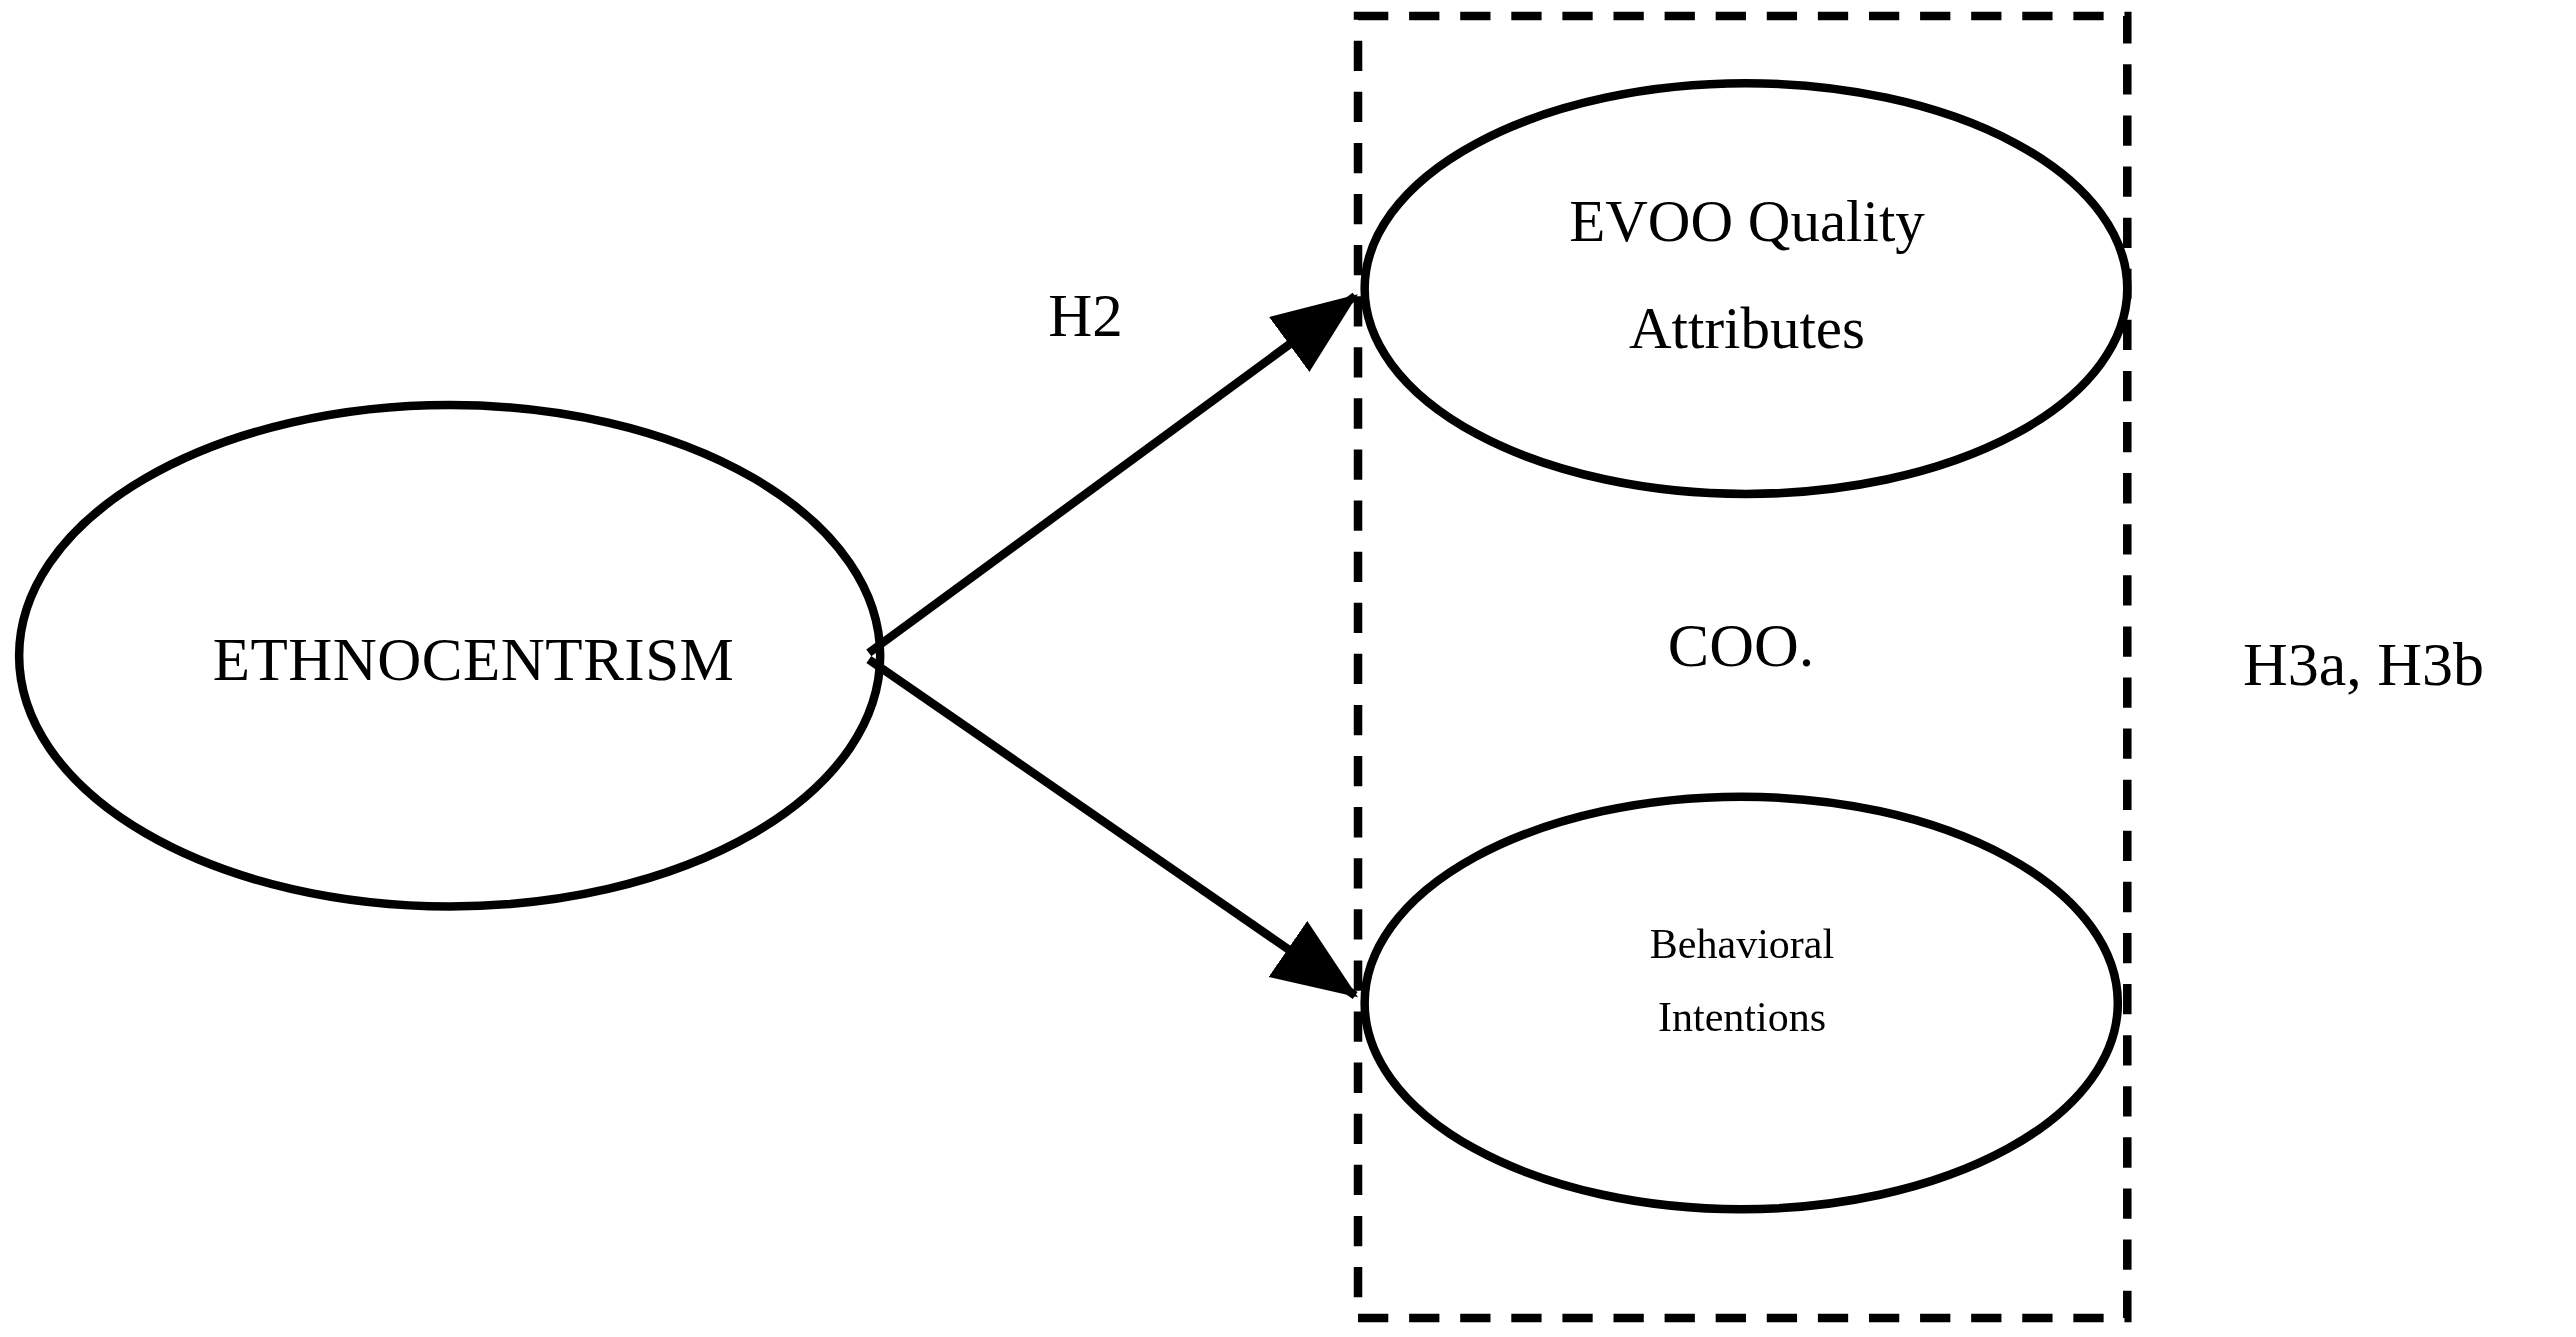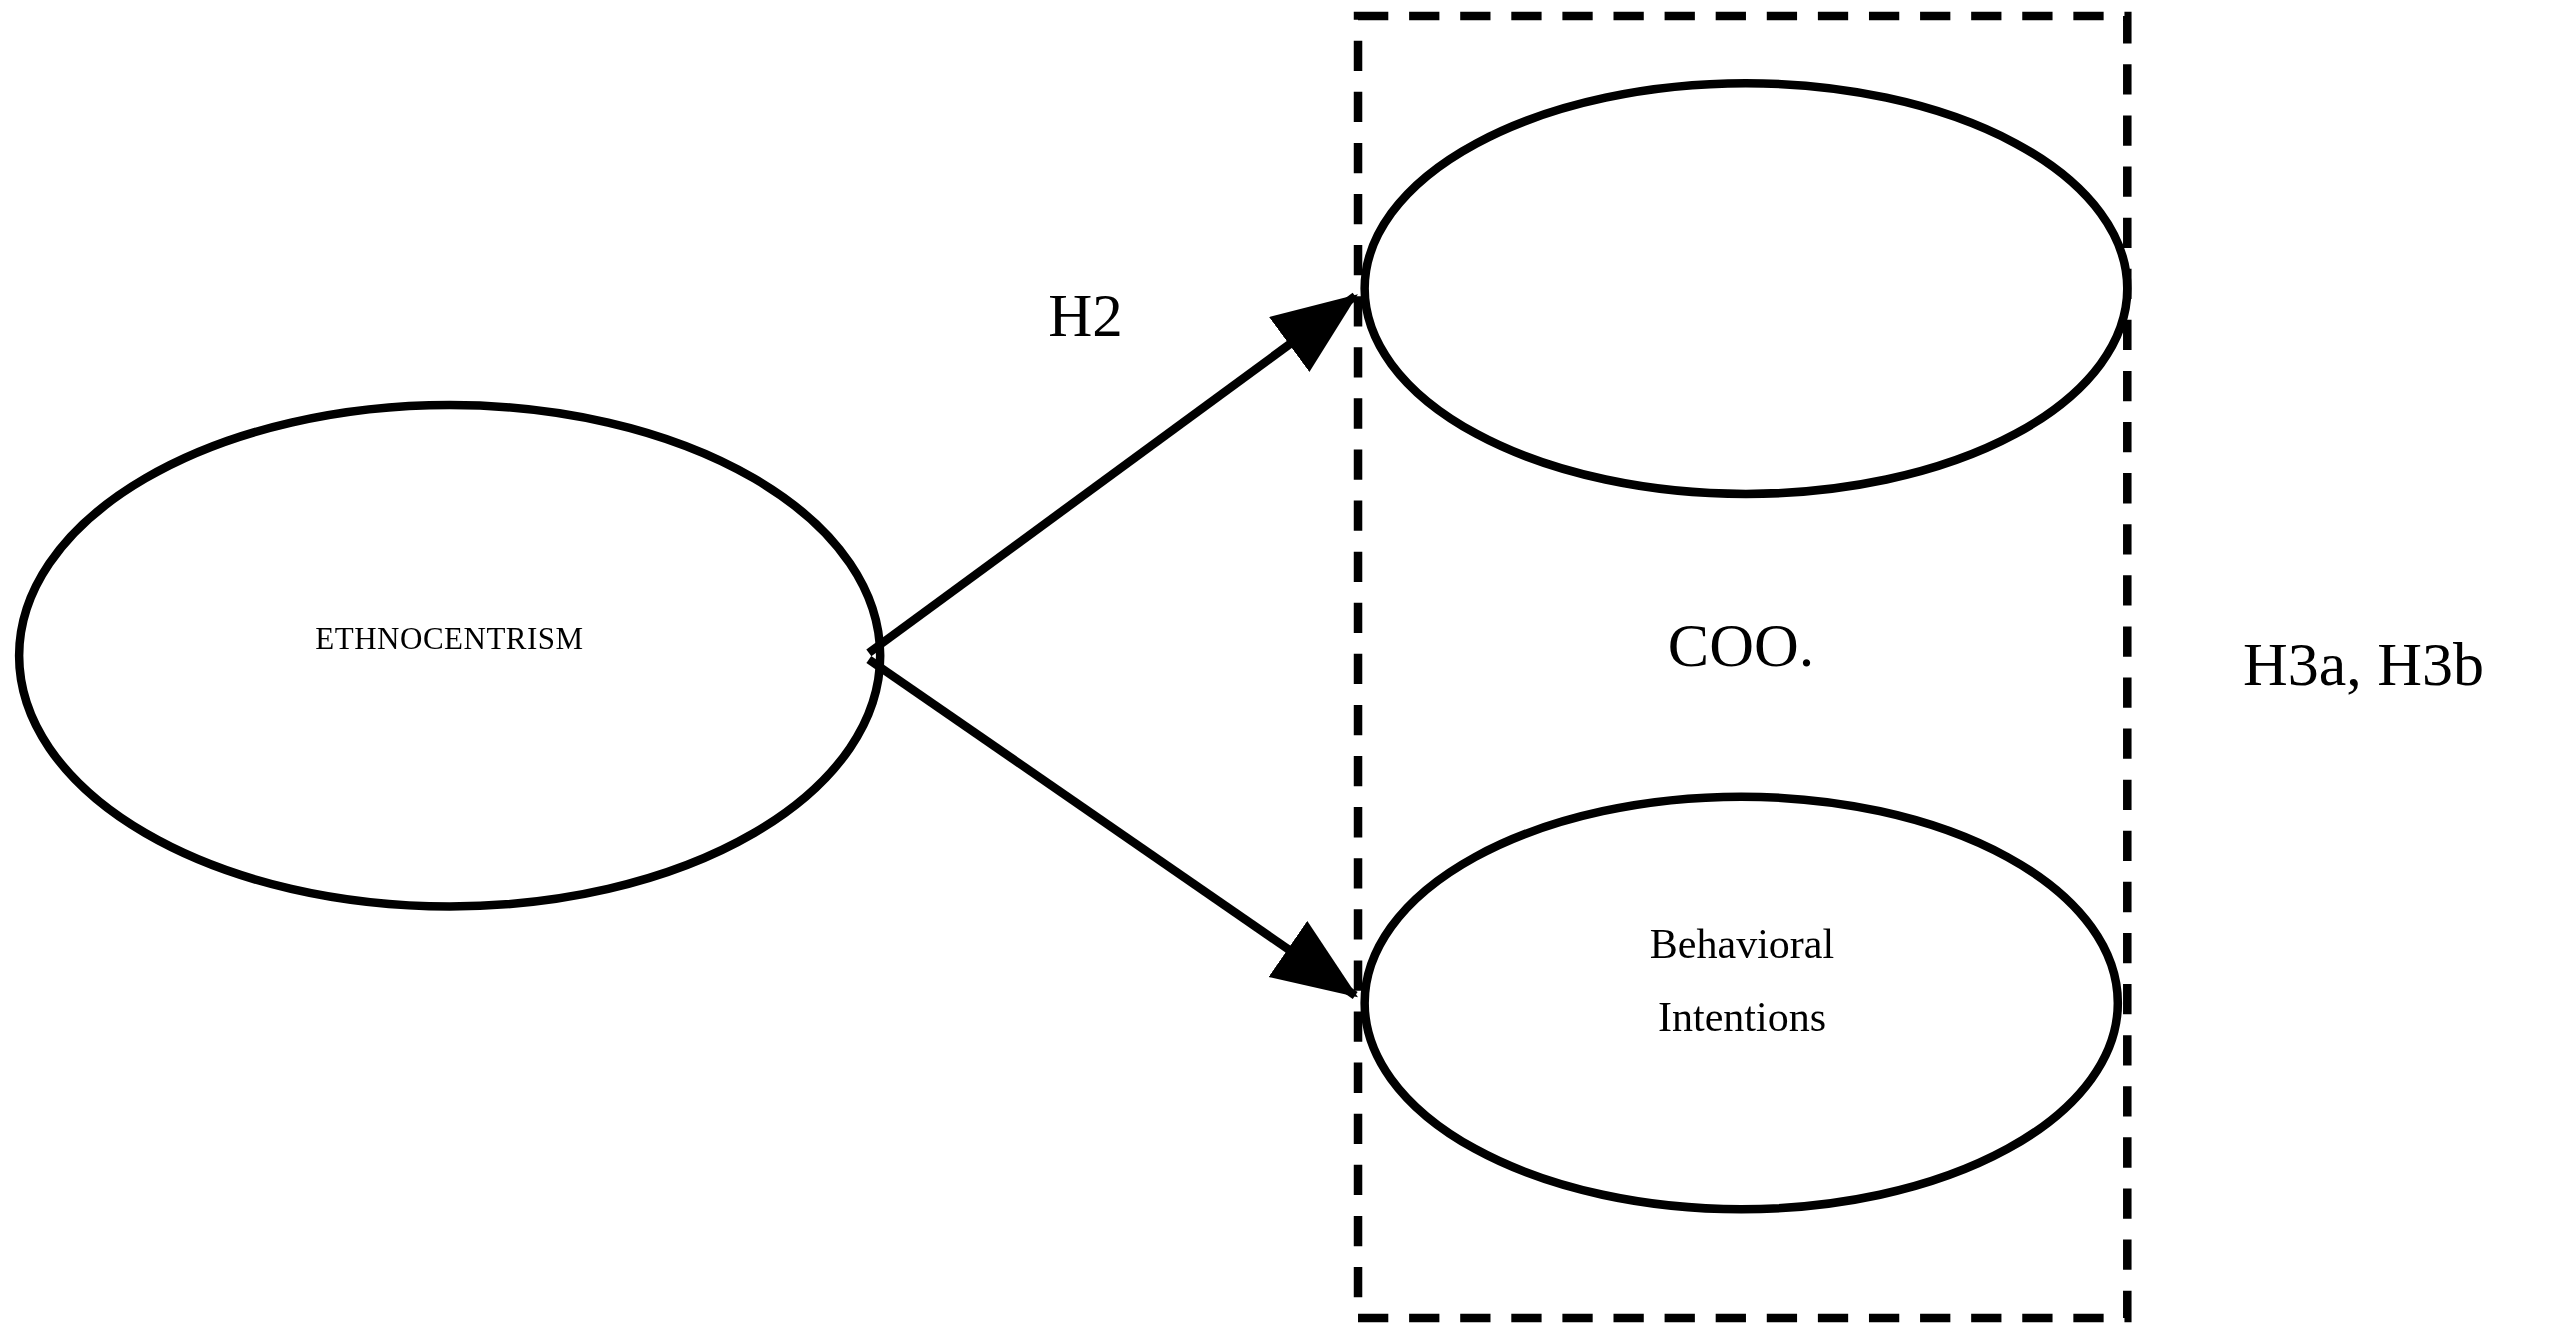--- a/index.html
+++ b/index.html
@@ -32,22 +32,23 @@
     white-space: pre;
     text-align: center;
     line-height: 1.42;
     user-select: none;
   }
   
   #label-ethnocentrism {
     left: 0px;
     top: 617px;
     width: 899px;
-    font-size: 31px;
+    font-size: 61px;
     letter-spacing: 0.5px;
+    padding-left: 24px;
   }
   
   #label-evoo {
     left: 1366px;
     top: 180px;
     width: 762px;
     font-size: 59px;
   }
   #label-evoo .l2 {
     display: block;
@@ -117,20 +118,21 @@
 
     <ellipse cx="1840" cy="1060" rx="398" ry="218" fill="none" stroke="#000000" stroke-width="9"></ellipse>
 
     <line x1="918" y1="690" x2="1432" y2="313" stroke="#000000" stroke-width="9" marker-end="url(#arrow-solid-up)"></line>
 
     <line x1="918" y1="697" x2="1432" y2="1052" stroke="#000000" stroke-width="9" marker-end="url(#arrow-solid-down)"></line>
   </svg>
 
   <div class="node-label" id="label-ethnocentrism">ETHNOCENTRISM</div>
 
+  <div class="node-label" id="label-evoo"><span class="l1">EVOO Quality</span><span class="l2">Attributes</span></div>
 
   <div class="node-label" id="label-behavioral"><span class="l1">Behavioral</span><span class="l2">Intentions</span></div>
 
   <div class="group-label" id="label-coo">COO.</div>
 
   <div class="edge-label" id="label-h2">H2</div>
 
 
   <div class="side-label" id="label-h3">H3a, H3b</div>
 

